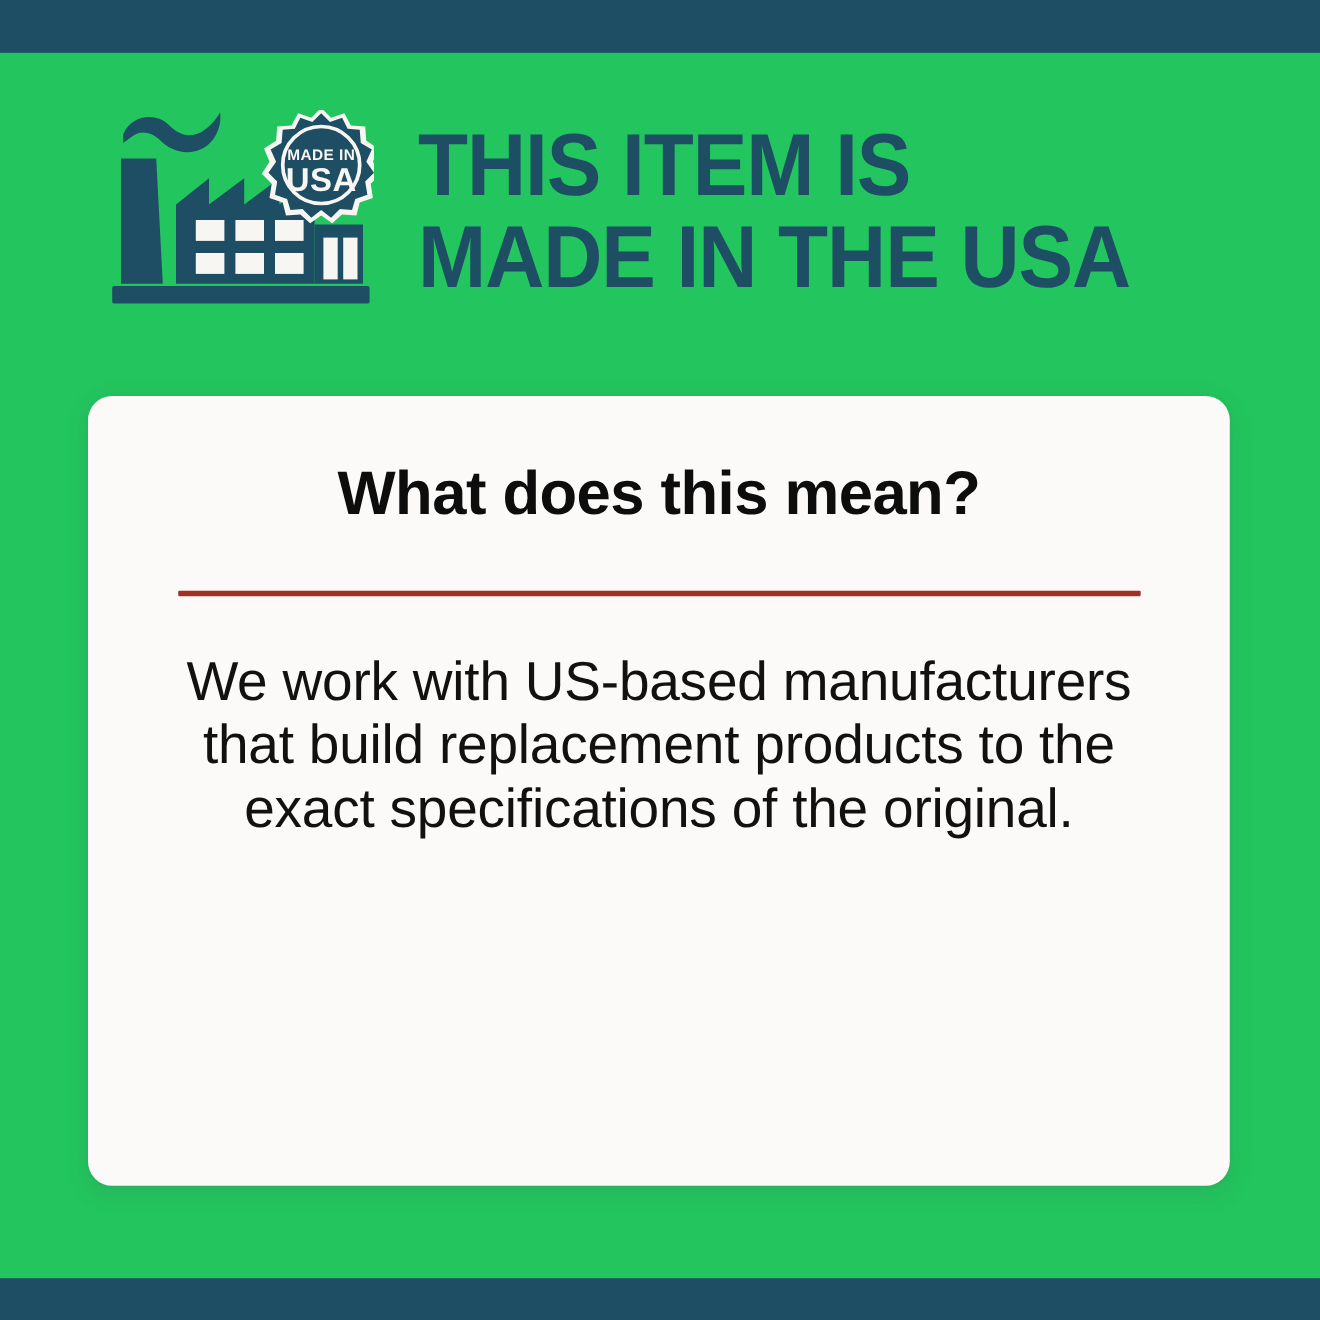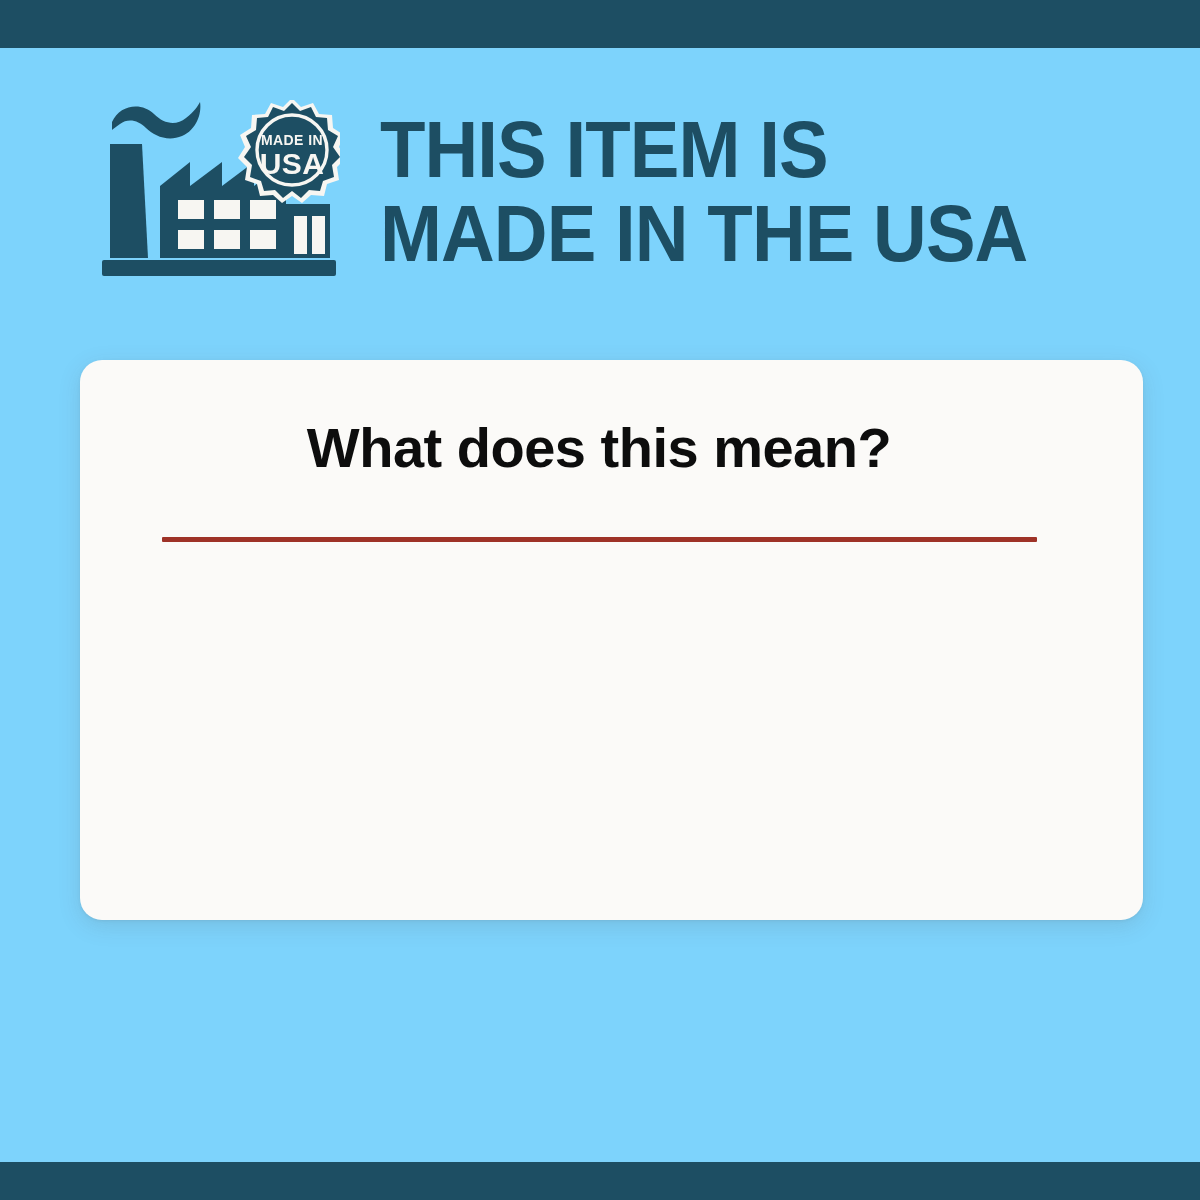--- a/index.html
+++ b/index.html
@@ -3,21 +3,21 @@
 <meta charset="utf-8">
 <title>Made in USA</title>
 <style>
   html,body{margin:0;padding:0;}
   body{
     width:1200px;height:1200px;overflow:hidden;
     background:#f7f6f2;
     font-family:"Liberation Sans",sans-serif;
     -webkit-font-smoothing:antialiased;
   }
-  #page{position:relative;width:1200px;height:1200px;background:#7dd3fc;}
+  #page{position:relative;width:1200px;height:1200px;background:#22c55e;}
 
   .band{position:absolute;left:0;width:1200px;background:#1d4e63;}
   .band-top{top:0;height:48px;}
   .band-bottom{bottom:0;height:38px;}
 
   
   .header{position:absolute;left:0;top:48px;width:1200px;height:260px;}
   .logo{position:absolute;left:98px;top:52px;width:242px;height:180px;}
   .logo svg{display:block;width:242px;height:180px;}
 
@@ -30,25 +30,24 @@
     line-height:84px;
     letter-spacing:-1px;
     transform:scaleX(0.93);
     transform-origin:left top;
     white-space:nowrap;
   }
   .headline .ln{display:block;}
 
   
   .card{
-    position:absolute;left:80px;top:360px;width:1038px;height:560px;
+    position:absolute;left:80px;top:360px;width:1038px;height:718px;
     background:#fbfaf8;
     border-radius:22px;
     box-shadow:0 6px 22px rgba(90,90,90,0.16), 0 1px 3px rgba(90,90,90,0.10);
-    padding-left:25px;
   }
   .card-heading{
     position:absolute;left:0;top:58px;width:1038px;
     text-align:center;color:#0d0d0d;
     font-family:"Liberation Sans Narrow","Liberation Sans",sans-serif;
     font-weight:bold;font-size:56px;line-height:60px;letter-spacing:-0.5px;
   }
   .rule{
     position:absolute;left:82px;top:177px;width:875px;height:5px;
     background:#9e3227;border-radius:1px;
@@ -119,17 +118,18 @@
     <div class="headline">
       <span class="ln">THIS ITEM IS</span>
       <span class="ln">MADE IN THE USA</span>
     </div>
 
   </div>
 
   <div class="card">
     <div class="card-heading">What does this mean?</div>
     <div class="rule"></div>
+    <div class="body-text p1">We work with US-based manufacturers that build replacement products to the exact specifications of the original.</div>
   </div>
 
   <div class="band band-bottom"></div>
 
 </div>
 
 </body></html>

